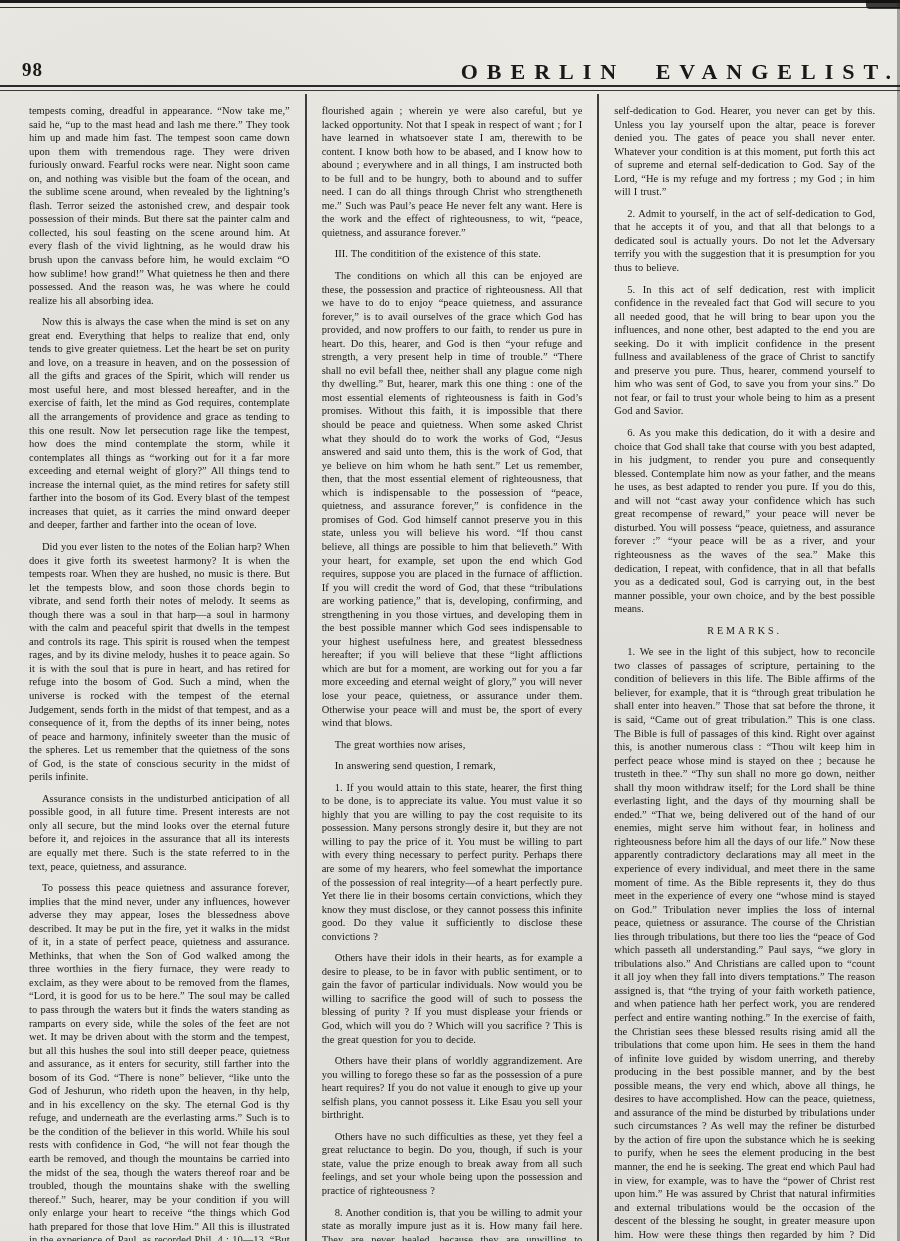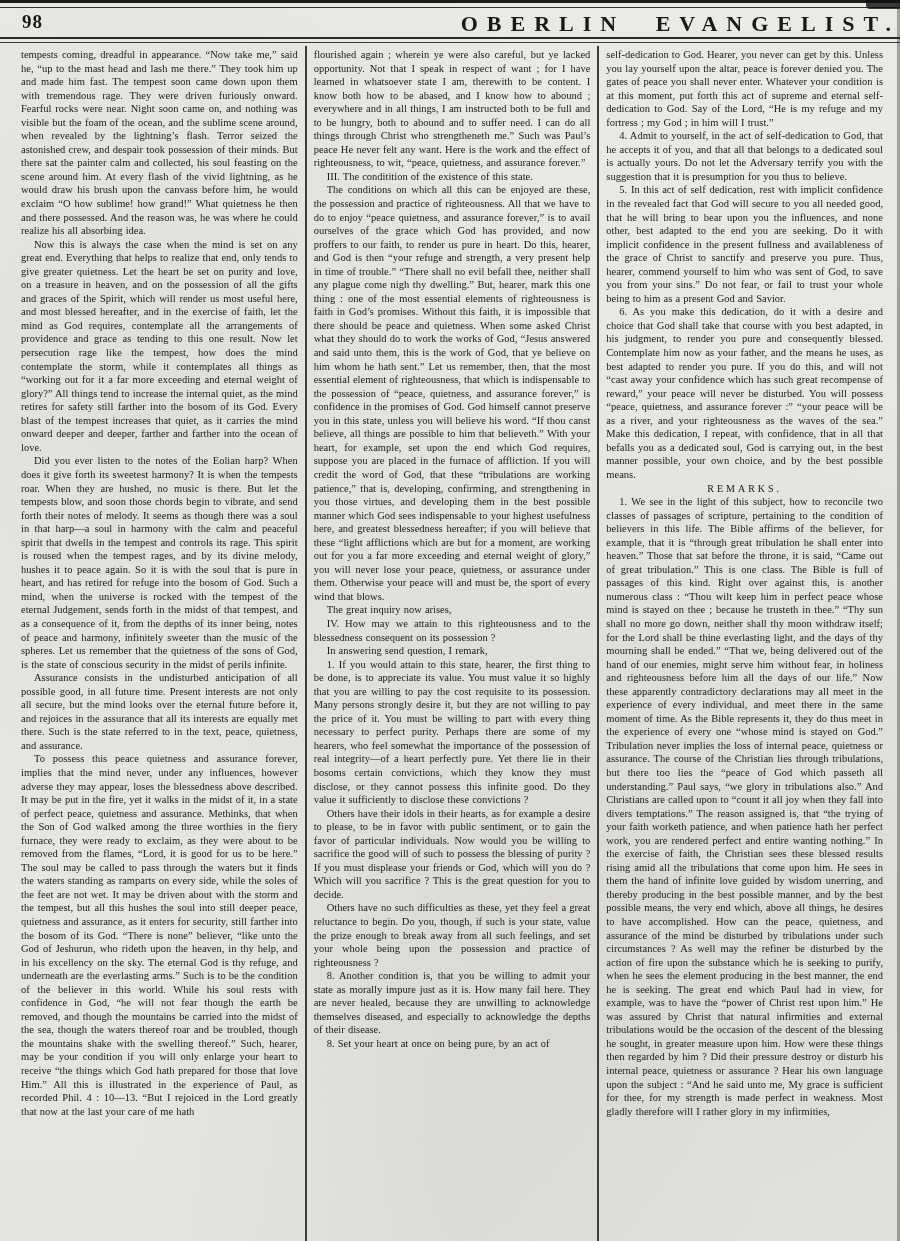--- a/index.html
+++ b/index.html
@@ -7,30 +7,30 @@
     width:900px; height:1241px; box-sizing:border-box; margin:0; position:relative; overflow:hidden;
     background:
       radial-gradient(ellipse at 18% 28%, rgba(110,105,95,0.07), transparent 42%),
       radial-gradient(ellipse at 82% 72%, rgba(110,105,95,0.09), transparent 46%),
       radial-gradient(ellipse at 50% 95%, rgba(110,105,95,0.07), transparent 50%),
       linear-gradient(#eae9e4, #e5e4df);
     color:#191919;
     font-family:"Liberation Serif","DejaVu Serif",serif;
   }
   .top-rule { height:4px; border-top:3px solid #1b1b1b; border-bottom:1px solid #333; }
-  .header { position:relative; height:27px; padding:1px 22px 0 36px; }
+  .header { position:relative; height:27px; padding:1px 22px 0 36px;margin-top:48px; }
   .page-number { position:absolute; left:22px; top:3px; font-size:19px; font-weight:bold; letter-spacing:1px; }
   .masthead { position:absolute; left:0; right:0; top:3px; text-align:right;
               font-size:22px; font-weight:bold; letter-spacing:9px; word-spacing:16px; }
   .header-rule { margin-top:1px; height:3px; border-top:2px solid #2a2a2a; border-bottom:1px solid #3a3a3a; }
   .columns { display:flex; box-sizing:border-box; height:1200px; padding:3px 10px 0 14px; }
   .column { flex:1 1 0; padding:2px 7px 0 7px; overflow:hidden; text-align:justify;
             font-size:10.5px; line-height:13.55px; word-spacing:0.5px; }
   .column + .column { border-left:2px solid #3e3e3e; }
-  .column p { margin:0; text-indent:13px; }
+  .column p { margin:8px; text-indent:13px; }
   .column p.cont { text-indent:0; }
   .sec-heading { }
   .remarks-heading { text-align:center; text-indent:0 !important; letter-spacing:3px; font-size:10px;font-family:Liberation Serif, serif; }
   .edge-right { position:absolute; top:0; right:0; width:3px; height:100%; background:rgba(25,25,25,0.35); }
   .corner-blot { position:absolute; top:0; right:0; width:34px; height:9px; background:rgba(15,15,15,0.8); border-radius:0 0 0 4px; }
 </style>
 </head>
 <body>
 
 <div class="page">
@@ -50,33 +50,33 @@
       <p>Now this is always the case when the mind is set on any great end.  Everything that helps to realize that end, only tends to give greater quietness.  Let the heart be set on purity and love, on a treasure in heaven, and on the possession of all the gifts and graces of the Spirit, which will render us most useful here, and most blessed hereafter, and in the exercise of faith, let the mind as God requires, contemplate all the arrangements of providence and grace as tending to this one result.  Now let persecution rage like the tempest, how does the mind contemplate the storm, while it contemplates all things as “working out for it a far more exceeding and eternal weight of glory?”  All things tend to increase the internal quiet, as the mind retires for safety still farther into the bosom of its God.  Every blast of the tempest increases that quiet, as it carries the mind onward deeper and deeper, farther and farther into the ocean of love.</p>
       <p>Did you ever listen to the notes of the Eolian harp? When does it give forth its sweetest harmony?  It is when the tempests roar.  When they are hushed, no music is there.  But let the tempests blow, and soon those chords begin to vibrate, and send forth their notes of melody.  It seems as though there was a soul in that harp—a soul in harmony with the calm and peaceful spirit that dwells in the tempest and controls its rage. This spirit is roused when the tempest rages, and by its divine melody, hushes it to peace again.  So it is with the soul that is pure in heart, and has retired for refuge into the bosom of God.  Such a mind, when the universe is rocked with the tempest of the eternal Judgement, sends forth in the midst of that tempest, and as a consequence of it, from the depths of its inner being, notes of peace and harmony, infinitely sweeter than the music of the spheres.  Let us remember that the quietness of the sons of God, is the state of conscious security in the midst of perils infinite.</p>
       <p>Assurance consists in the undisturbed anticipation of all possible good, in all future time.  Present interests are not only all secure, but the mind looks over the eternal future before it, and rejoices in the assurance that all its interests are equally met there.  Such is the state referred to in the text, peace, quietness, and assurance.</p>
       <p>To possess this peace quietness and assurance forever, implies that the mind never, under any influences, however adverse they may appear, loses the blessedness above described.  It may be put in the fire, yet it walks in the midst of it, in a state of perfect peace, quietness and assurance.  Methinks, that when the Son of God walked among the three worthies in the fiery furnace, they were ready to exclaim, as they were about to be removed from the flames, “Lord, it is good for us to be here.”  The soul may be called to pass through the waters but it finds the waters standing as ramparts on every side, while the soles of the feet are not wet.  It may be driven about with the storm and the tempest, but all this hushes the soul into still deeper peace, quietness and assurance, as it enters for security, still farther into the bosom of its God.  “There is none” believer, “like unto the God of Jeshurun, who rideth upon the heaven, in thy help, and in his excellency on the sky.  The eternal God is thy refuge, and underneath are the everlasting arms.”  Such is to be the condition of the believer in this world.  While his soul rests with confidence in God, “he will not fear though the earth be removed, and though the mountains be carried into the midst of the sea, though the waters thereof roar and be troubled, though the mountains shake with the swelling thereof.”  Such, hearer, may be your condition if you will only enlarge your heart to receive “the things which God hath prepared for those that love Him.” All this is illustrated in the experience of Paul, as recorded Phil. 4 : 10—13.  “But I rejoiced in the Lord greatly that now at the last your care of me hath</p>
     </div>
 
     <div class="column">
       <p class="cont">flourished again ; wherein ye were also careful, but ye lacked opportunity.  Not that I speak in respect of want ; for I have learned in whatsoever state I am, therewith to be content.  I know both how to be abased, and I know how to abound ; everywhere and in all things, I am instructed both to be full and to be hungry, both to abound and to suffer need.  I can do all things through Christ who strengtheneth me.” Such was Paul’s peace  He never felt any want.  Here is the work and the effect of righteousness, to wit, “peace, quietness, and assurance forever.”</p>
       <p class="sec-heading">III.  The conditition of the existence of this state.</p>
       <p>The conditions on which all this can be enjoyed are these, the possession and practice of righteousness.  All that we have to do to enjoy “peace quietness, and assurance forever,” is to avail ourselves of the grace which God has provided, and now proffers to our faith, to render us pure in heart.  Do this, hearer, and God is then “your refuge and strength, a very present help in time of trouble.”  “There shall no evil befall thee, neither shall any plague come nigh thy dwelling.”  But, hearer, mark this one thing : one of the most essential elements of righteousness is faith in God’s promises. Without this faith, it is impossible that there should be peace and quietness.  When some asked Christ what they should do to work the works of God, “Jesus answered and said unto them, this is the work of God, that ye believe on him whom he hath sent.”  Let us remember, then, that the most essential element of righteousness, that which is indispensable to the possession of “peace, quietness, and assurance forever,” is confidence in the promises of God.  God himself cannot preserve you in this state, unless you will believe his word.  “If thou canst believe, all things are possible to him that believeth.”  With your heart, for example, set upon the end which God requires, suppose you are placed in the furnace of affliction.  If you will credit the word of God, that these “tribulations are working patience,” that is, developing, confirming, and strengthening in you those virtues, and developing them in the best possible manner which God sees indispensable to your highest usefulness here, and greatest blessedness hereafter; if you will believe that these “light afflictions which are but for a moment, are working out for you a far more exceeding and eternal weight of glory,” you will never lose your peace, quietness, or assurance under them. Otherwise your peace will and must be, the sport of every wind that blows.</p>
-      <p>The great inquiry now arises,</p>
-      <p class="sec-heading">IV.  How may we attain to this righteousness and to the blessedness consequent on its possession ?</p>
+      <p>The great worthies now arises,</p>
       <p>In answering send question, I remark,</p>
       <p>1.  If you would attain to this state, hearer, the first thing to be done, is to appreciate its value.  You must value it so highly that you are willing to pay the cost requisite to its possession.  Many persons strongly desire it, but they are not willing to pay the price of it. You must be willing to part with every thing necessary to perfect purity.  Perhaps there are some of my hearers, who feel somewhat the importance of the possession of real integrity—of a heart perfectly pure.  Yet there lie in their bosoms certain convictions, which they know they must disclose, or they cannot possess this infinite good.  Do they value it sufficiently to disclose these convictions ?</p>
       <p>Others have their idols in their hearts, as for example a desire to please, to be in favor with public sentiment, or to gain the favor of particular individuals.  Now would you be willing to sacrifice the good will of such to possess the blessing of purity ?  If you must displease your friends or God, which will you do ?  Which will you sacrifice ?  This is the great question for you to decide.</p>
+      <p>Others have their plans of worldly aggrandizement. Are you willing to forego these so far as the possession of a pure heart requires?  If you do not value it enough to give up your selfish plans, you cannot possess it. Like Esau you sell your birthright.</p>
       <p>Others have no such difficulties as these, yet they feel a great reluctance to begin.  Do you, though, if such is your state, value the prize enough to break away from all such feelings, and set your whole being upon the possession and practice of righteousness ?</p>
       <p>8.  Another condition is, that you be willing to admit your state as morally impure just as it is.  How many fail here.  They are never healed, because they are unwilling to acknowledge themselves diseased, and especially to acknowledge the depths of their disease.</p>
       <p>8.  Set your heart at once on being pure, by an act of</p>
     </div>
 
     <div class="column">
       <p class="cont">self-dedication to God.  Hearer, you never can get by this.  Unless you lay yourself upon the altar, peace is forever denied you.  The gates of peace you shall never enter.  Whatever your condition is at this moment, put forth this act of supreme and eternal self-dedication to God. Say of the Lord, “He is my refuge and my fortress ; my God ; in him will I trust.”</p>
-      <p>4.  Admit to yourself, in the act of self-dedication to God, that he accepts it of you, and that all that belongs to a dedicated soul is actually yours.  Do not let the Adversary terrify you with the suggestion that it is presumption for you thus to believe.</p>
+      <p>2.  Admit to yourself, in the act of self-dedication to God, that he accepts it of you, and that all that belongs to a dedicated soul is actually yours.  Do not let the Adversary terrify you with the suggestion that it is presumption for you thus to believe.</p>
       <p>5.  In this act of self dedication, rest with implicit confidence in the revealed fact that God will secure to you all needed good, that he will bring to bear upon you the influences, and none other, best adapted to the end you are seeking.  Do it with implicit confidence in the present fullness and availableness of the grace of Christ to sanctify and preserve you pure.  Thus, hearer, commend yourself to him who was sent of God, to save you from your sins.”  Do not fear, or fail to trust your whole being to him as a present God and Savior.</p>
       <p>6.  As you make this dedication, do it with a desire and choice that God shall take that course with you best adapted, in his judgment, to render you pure and consequently blessed.  Contemplate him now as your father, and the means he uses, as best adapted to render you pure.  If you do this, and will not “cast away your confidence which has such great recompense of reward,” your peace will never be disturbed.  You will possess “peace, quietness, and assurance forever :” “your peace will be as a river, and your righteousness as the waves of the sea.”  Make this dedication, I repeat, with confidence, that in all that befalls you as a dedicated soul, God is carrying out, in the best manner possible, your own choice, and by the best possible means.</p>
       <p class="remarks-heading">REMARKS.</p>
       <p>1.  We see in the light of this subject, how to reconcile two classes of passages of scripture, pertaining to the condition of believers in this life.  The Bible affirms of the believer, for example, that it is “through great tribulation he shall enter into heaven.”  Those that sat before the throne, it is said, “Came out of great tribulation.”  This is one class.  The Bible is full of passages of this kind.  Right over against this, is another numerous class : “Thou wilt keep him in perfect peace whose mind is stayed on thee ; because he trusteth in thee.”  “Thy sun shall no more go down, neither shall thy moon withdraw itself; for the Lord shall be thine everlasting light, and the days of thy mourning shall be ended.”  “That we, being delivered out of the hand of our enemies, might serve him without fear, in holiness and righteousness before him all the days of our life.”  Now these apparently contradictory declarations may all meet in the experience of every individual, and meet there in the same moment of time.  As the Bible represents it, they do thus meet in the experience of every one “whose mind is stayed on God.”  Tribulation never implies the loss of internal peace, quietness or assurance. The course of the Christian lies through tribulations, but there too lies the “peace of God which passeth all understanding.”  Paul says, “we glory in tribulations also.”  And Christians are called upon to “count it all joy when they fall into divers temptations.”  The reason assigned is, that “the trying of your faith worketh patience, and when patience hath her perfect work, you are rendered perfect and entire wanting nothing.”  In the exercise of faith, the Christian sees these blessed results rising amid all the tribulations that come upon him.  He sees in them the hand of infinite love guided by wisdom unerring, and thereby producing in the best possible manner, and by the best possible means, the very end which, above all things, he desires to have accomplished.  How can the peace, quietness, and assurance of the mind be disturbed by tribulations under such circumstances ?  As well may the refiner be disturbed by the action of fire upon the substance which he is seeking to purify, when he sees the element producing in the best manner, the end he is seeking.  The great end which Paul had in view, for example, was to have the “power of Christ rest upon him.”  He was assured by Christ that natural infirmities and external tribulations would be the occasion of the descent of the blessing he sought, in greater measure upon him.  How were these things then regarded by him ?  Did their pressure destroy or disturb his internal peace, quietness or assurance ? Hear his own language upon the subject : “And he said unto me, My grace is sufficient for thee, for my strength is made perfect in weakness.  Most gladly therefore will I rather glory in my infirmities,</p>
     </div>
 
   </div>
 
   <div class="edge-right"></div>
 </div>

